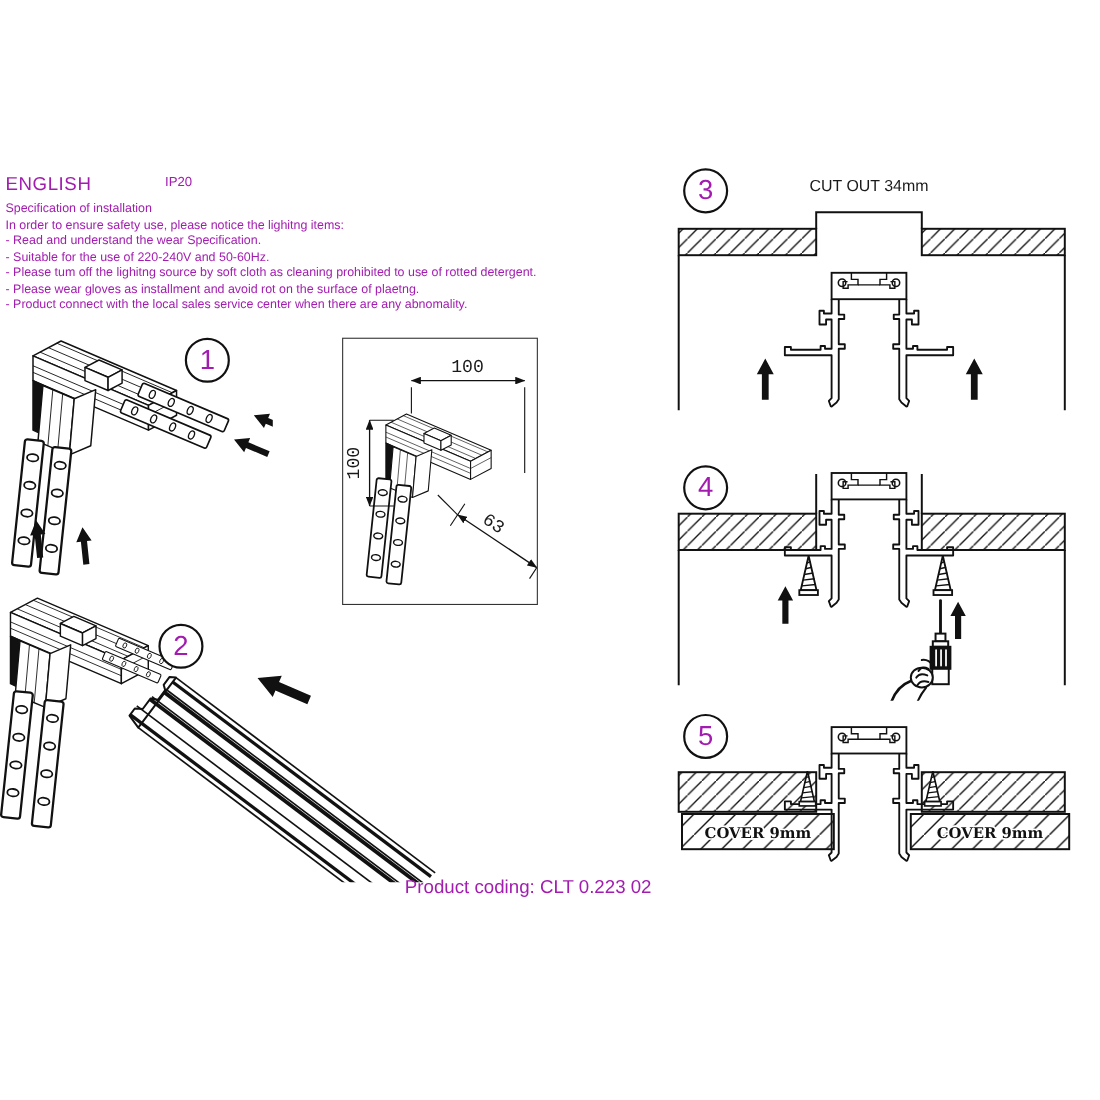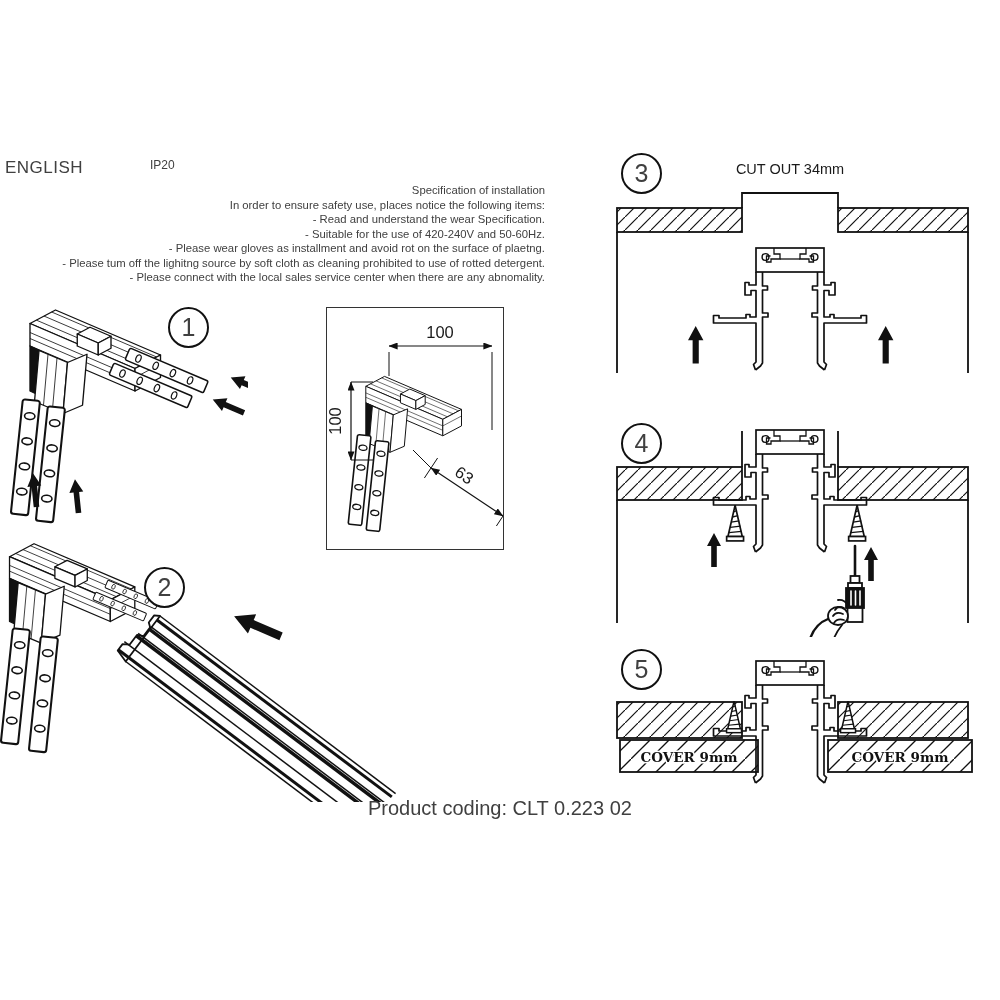--- a/index.html
+++ b/index.html
@@ -1,26 +1,26 @@
 <!DOCTYPE html>
 <html><head>
 <meta charset="utf-8">
 <style>
   html,body{margin:0;padding:0;background:#fff;}
   .page{position:relative;width:1000px;height:1000px;background:#fff;overflow:hidden;
-        font-family:"Liberation Sans",sans-serif;color:#404040;}
+        font-family:"Liberation Sans",sans-serif;color:#a21caf;}
   .abs{position:absolute;}
   .lang{left:5px;top:158px;font-size:17px;letter-spacing:.5px;}
   .ip{left:150px;top:158px;font-size:12px;}
   .spec{left:5px;top:183px;font-size:11.3px;line-height:14.5px;width:540px;}
-  .spec div{white-space:nowrap;text-align:right;}
+  .spec div{white-space:nowrap;}
   .circle{position:absolute;width:37px;height:37px;border:2.4px solid #111;border-radius:50%;
           display:flex;align-items:center;justify-content:center;font-size:25px;background:#fff;z-index:5;}
-  .detailbox{left:326px;top:307px;width:176px;height:241px;border:1.6px solid #333;background:#fff;}
-  .footer{left:368px;top:797px;font-size:20px;}
+  .detailbox{left:311px;top:307px;width:176px;height:241px;border:1.6px solid #333;background:#fff;font-family:Liberation Mono, monospace;}
+  .footer{left:368px;top:797px;font-size:17px;}
   svg{display:block;}
   .defs-holder{position:absolute;width:0;height:0;overflow:hidden;}
 </style>
 </head>
 <body>
 
 <div class="page">
 
   <svg class="defs-holder" aria-hidden="true">
     <defs>
@@ -95,26 +95,26 @@
         <polygon points="66,78 92,67 86,135 60,146"></polygon>
       </g>
     </defs>
   </svg>
 
   <div class="abs lang">ENGLISH</div>
   <div class="abs ip">IP20</div>
 
   <div class="abs spec">
     <div>Specification of installation</div>
-    <div>In order to ensure safety use, places notice the following items:</div>
+    <div>In order to ensure safety use, please notice the lighitng items:</div>
     <div>- Read and understand the wear Specification.</div>
-    <div>- Suitable for the use of 420-240V and 50-60Hz.</div>
+    <div>- Suitable for the use of 220-240V and 50-60Hz.</div>
+    <div>- Please tum off the lighitng source by soft cloth as cleaning prohibited to use of rotted detergent.</div>
     <div>- Please wear gloves as installment and avoid rot on the surface of plaetng.</div>
-    <div>- Please tum off the lighitng source by soft cloth as cleaning prohibited to use of rotted detergent.</div>
-    <div>- Please connect with the local sales service center when there are any abnomality.</div>
+    <div>- Product connect with the local sales service center when there are any abnomality.</div>
   </div>
 
   <div class="circle" style="left:168px;top:307px;">1</div>
   <div class="circle" style="left:144px;top:567px;">2</div>
   <div class="circle" style="left:621px;top:153px;">3</div>
   <div class="circle" style="left:621px;top:423px;">4</div>
   <div class="circle" style="left:621px;top:649px;">5</div>
 
   <svg class="abs" style="left:10px;top:296px;" width="238" height="242" viewBox="0 0 238 242">
     <use href="#corner-iso" transform="translate(8,8) scale(0.75)"></use>

